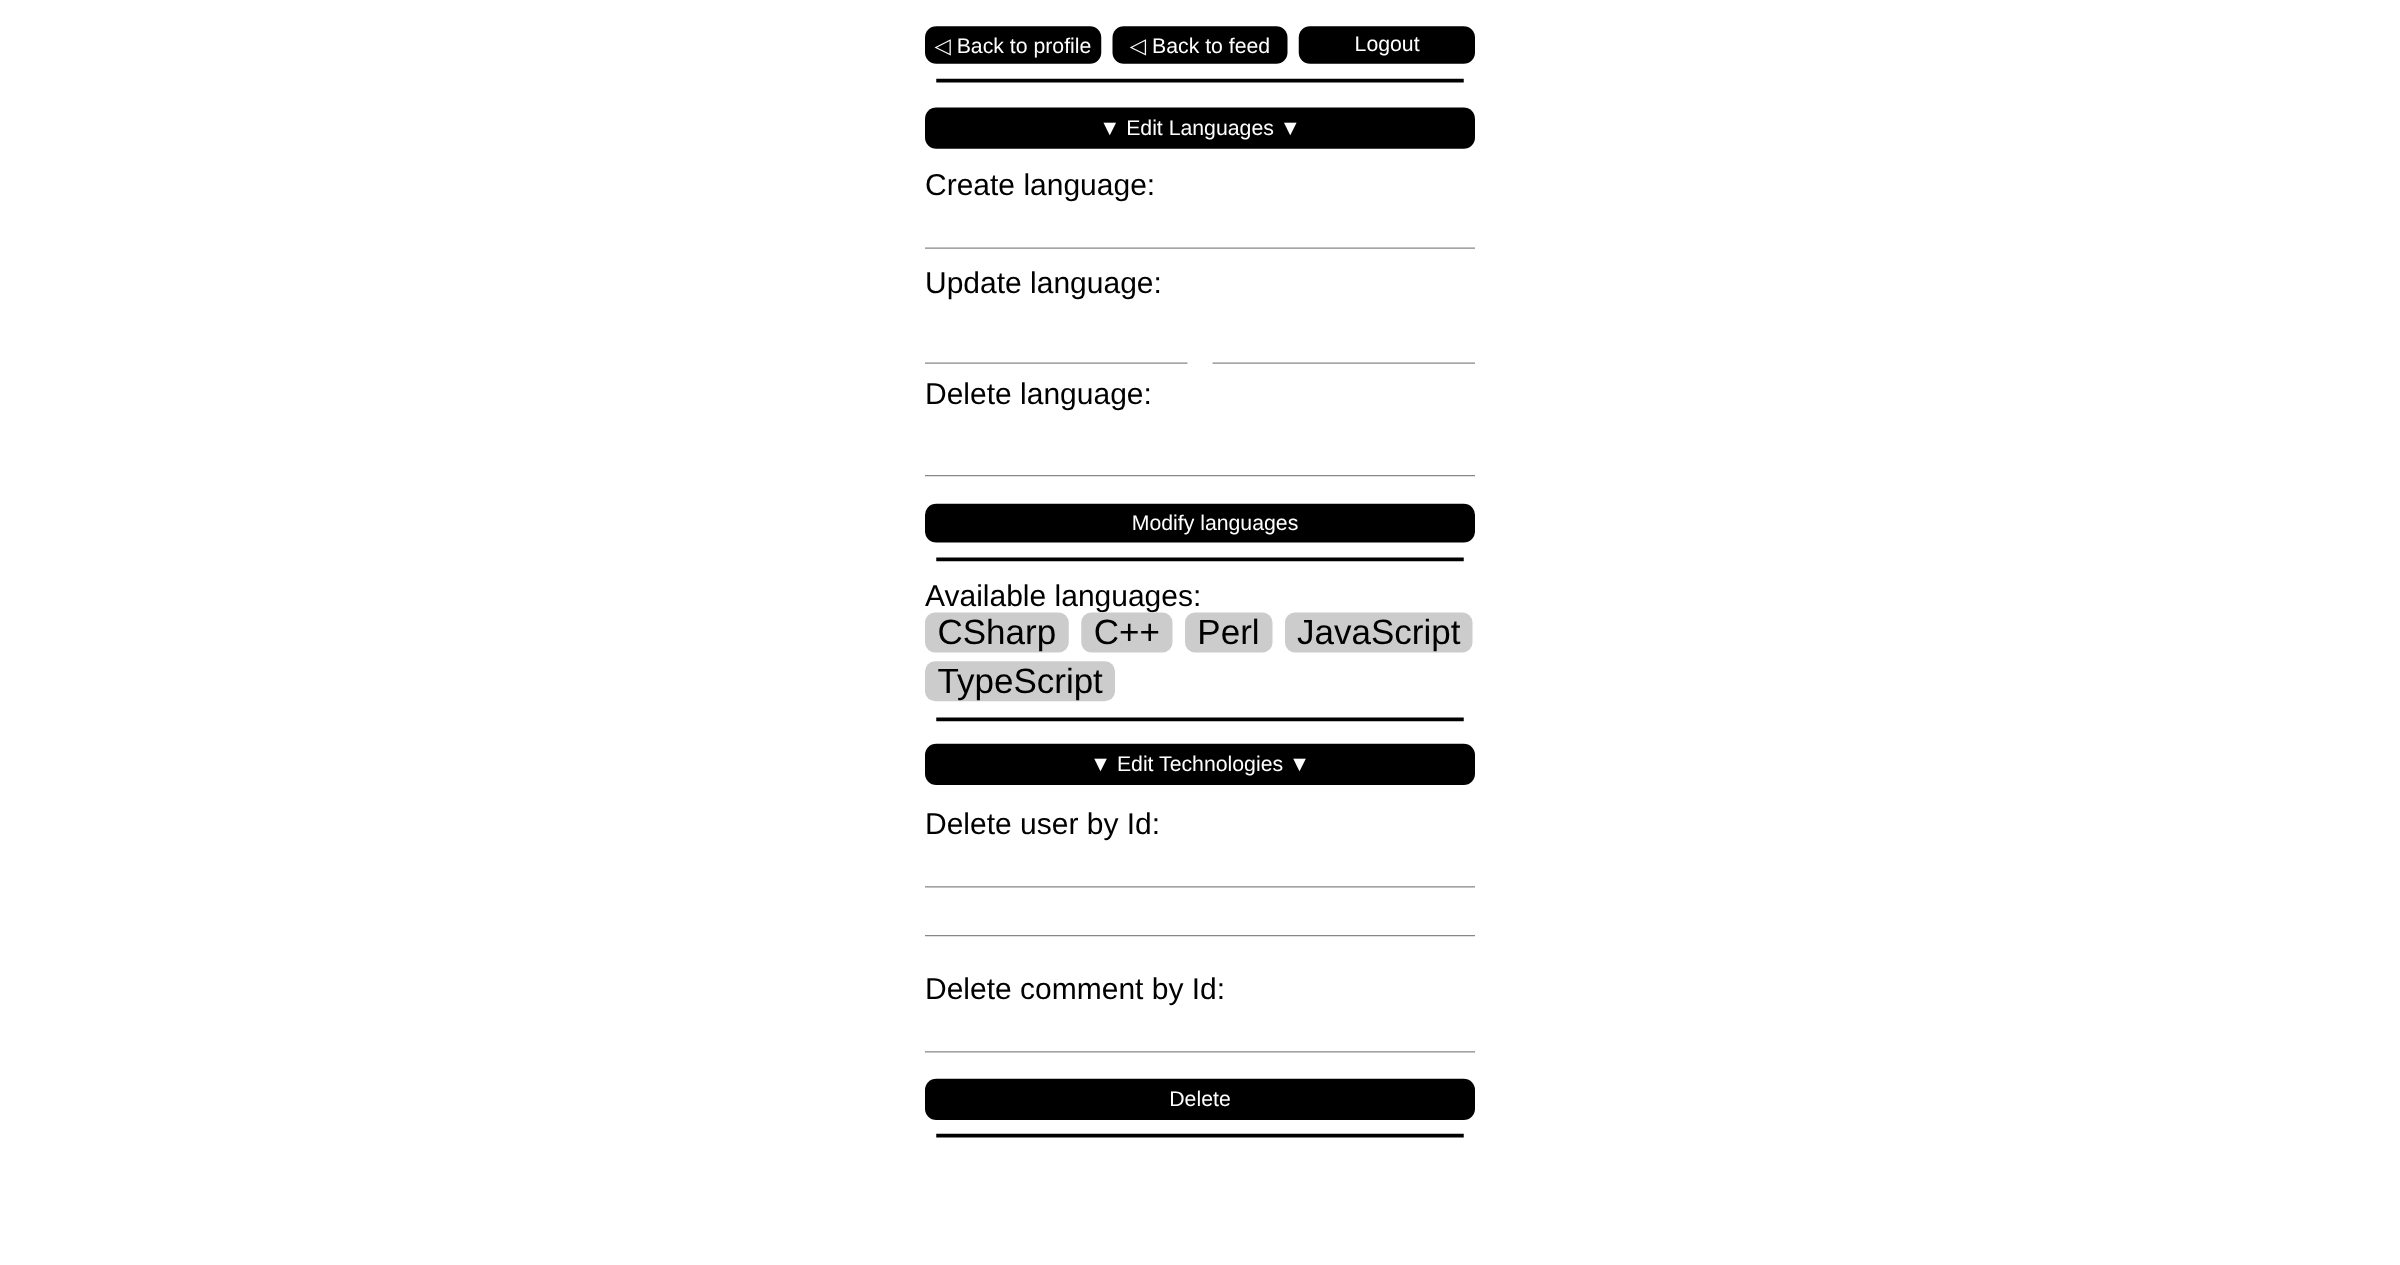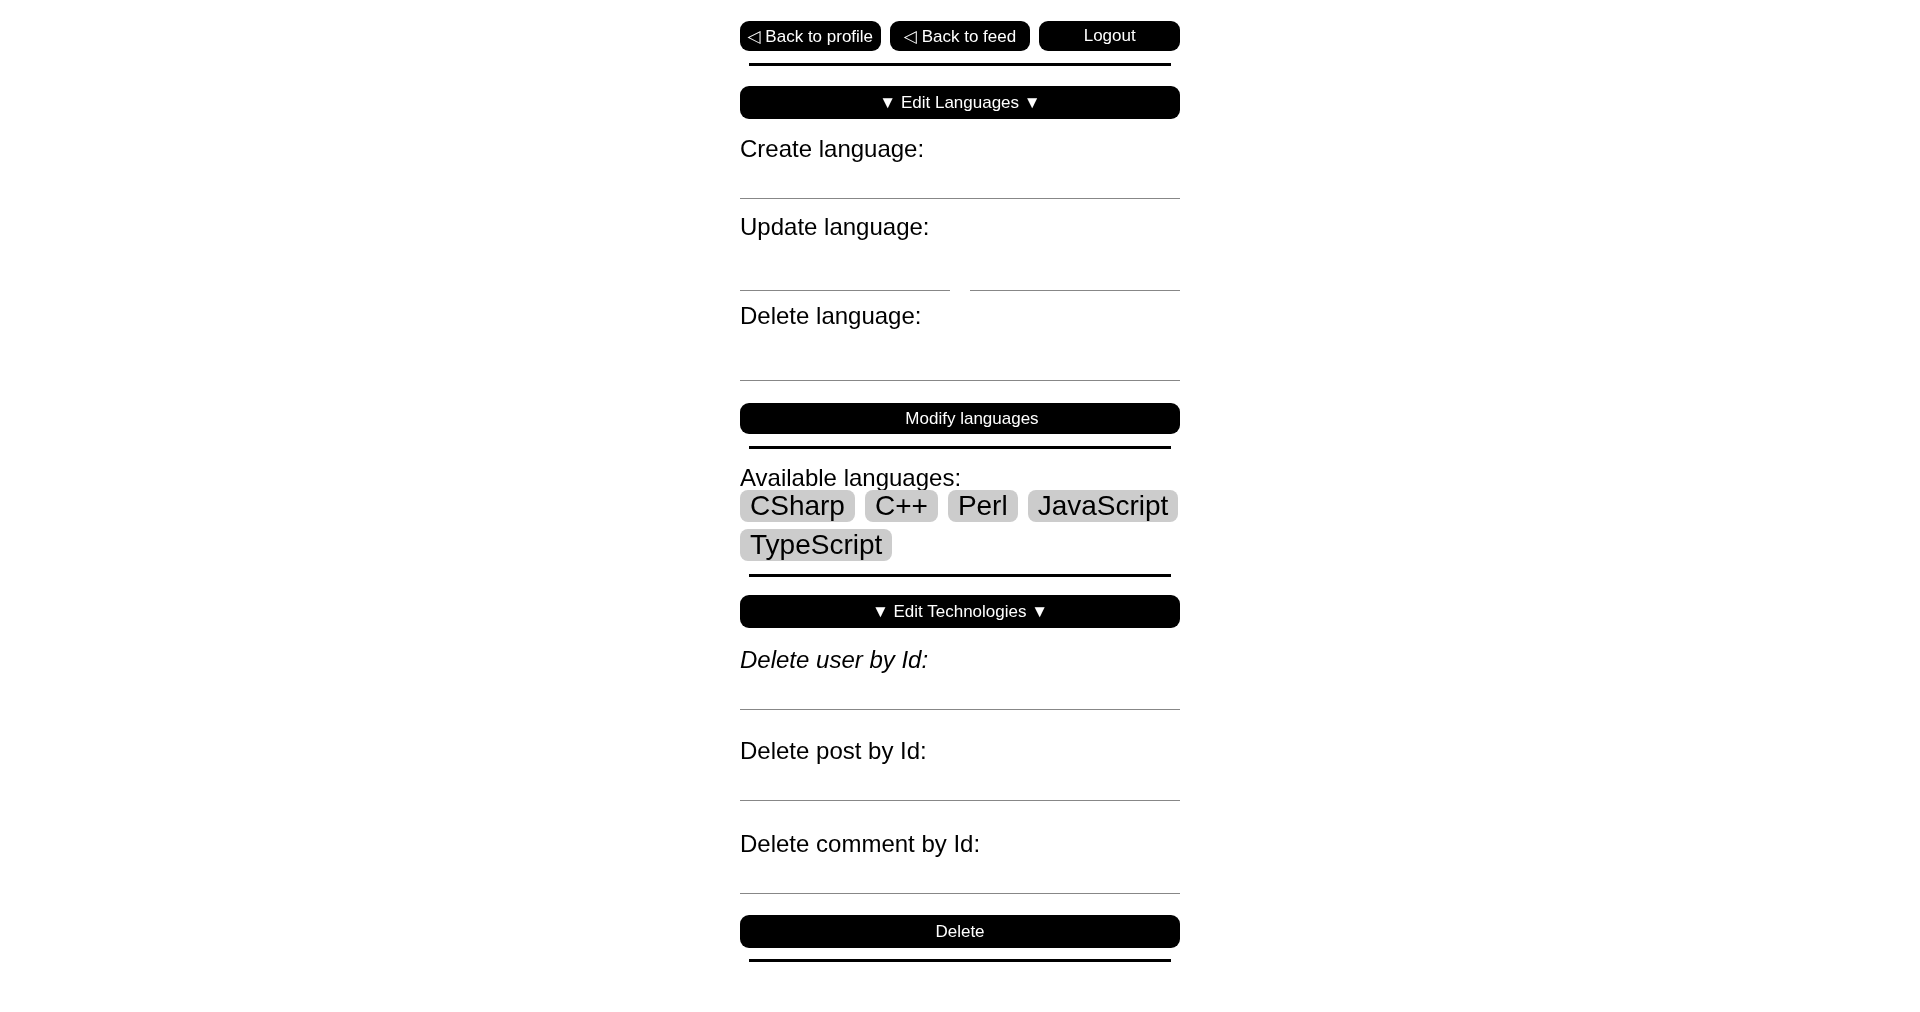--- a/index.html
+++ b/index.html
@@ -49,21 +49,21 @@
   .field-label {
     display: block;
     font-size: 24px;
     line-height: 22px;
     color: #000000;
   }
   .lbl-create { margin-top: 19px; }
   .lbl-update { margin-top: 17px; }
   .lbl-delete-lang { margin-top: 14px; }
   .lbl-available { margin-top: 18px; }
-  .lbl-del-user { margin-top: 21px; font-style: italic; }
+  .lbl-del-user { margin-top: 21px; }
   .lbl-del-post { margin-top: 30px; }
   .lbl-del-comment { margin-top: 32px; }
 
   
   input.underline {
     display: block;
     width: 100%;
     background: transparent;
     border: none;
     border-bottom: 1px solid #878787;
@@ -147,21 +147,20 @@
     </div>
 
   <hr class="divider after-tags">
 
   <button class="btn btn-wide btn-toggle-tech">▼ Edit Technologies ▼</button>
 
 
   <label class="field-label lbl-del-user">Delete user by Id:</label>
   <input class="underline inp-del-user" type="text" value="" style="">
 
-  <label class="field-label lbl-del-post">Delete post by Id:</label>
   <input class="underline inp-del-post" type="text" value="" style="">
 
   <label class="field-label lbl-del-comment">Delete comment by Id:</label>
   <input class="underline inp-del-comment" type="text" value="" style="">
 
   <button class="btn btn-wide btn-delete">Delete</button>
 
   <hr class="divider after-delete">
 
 </div>

